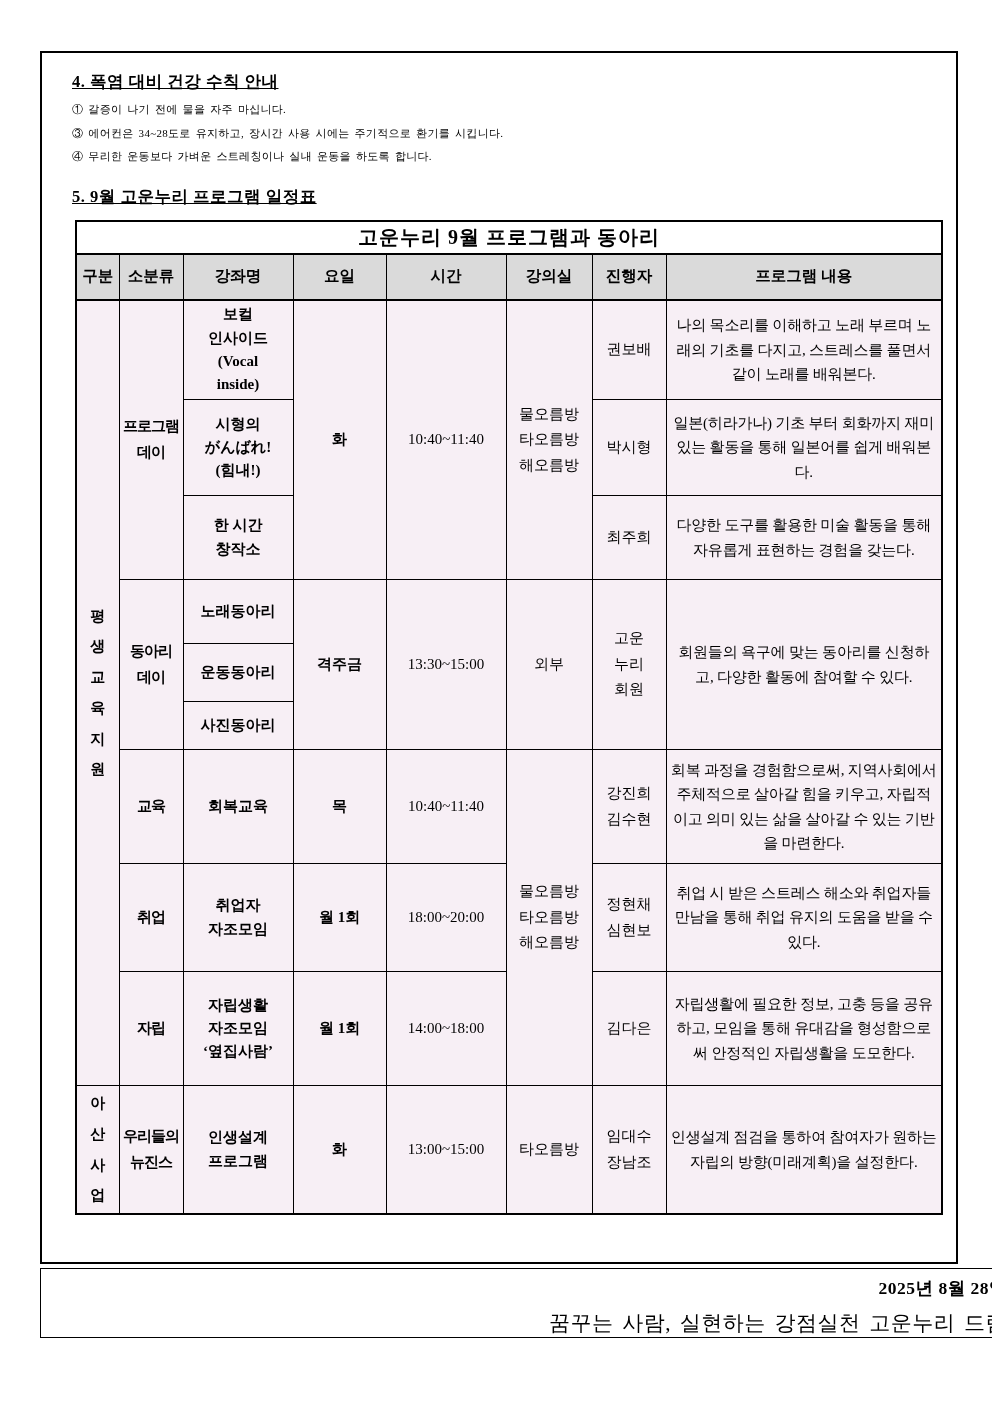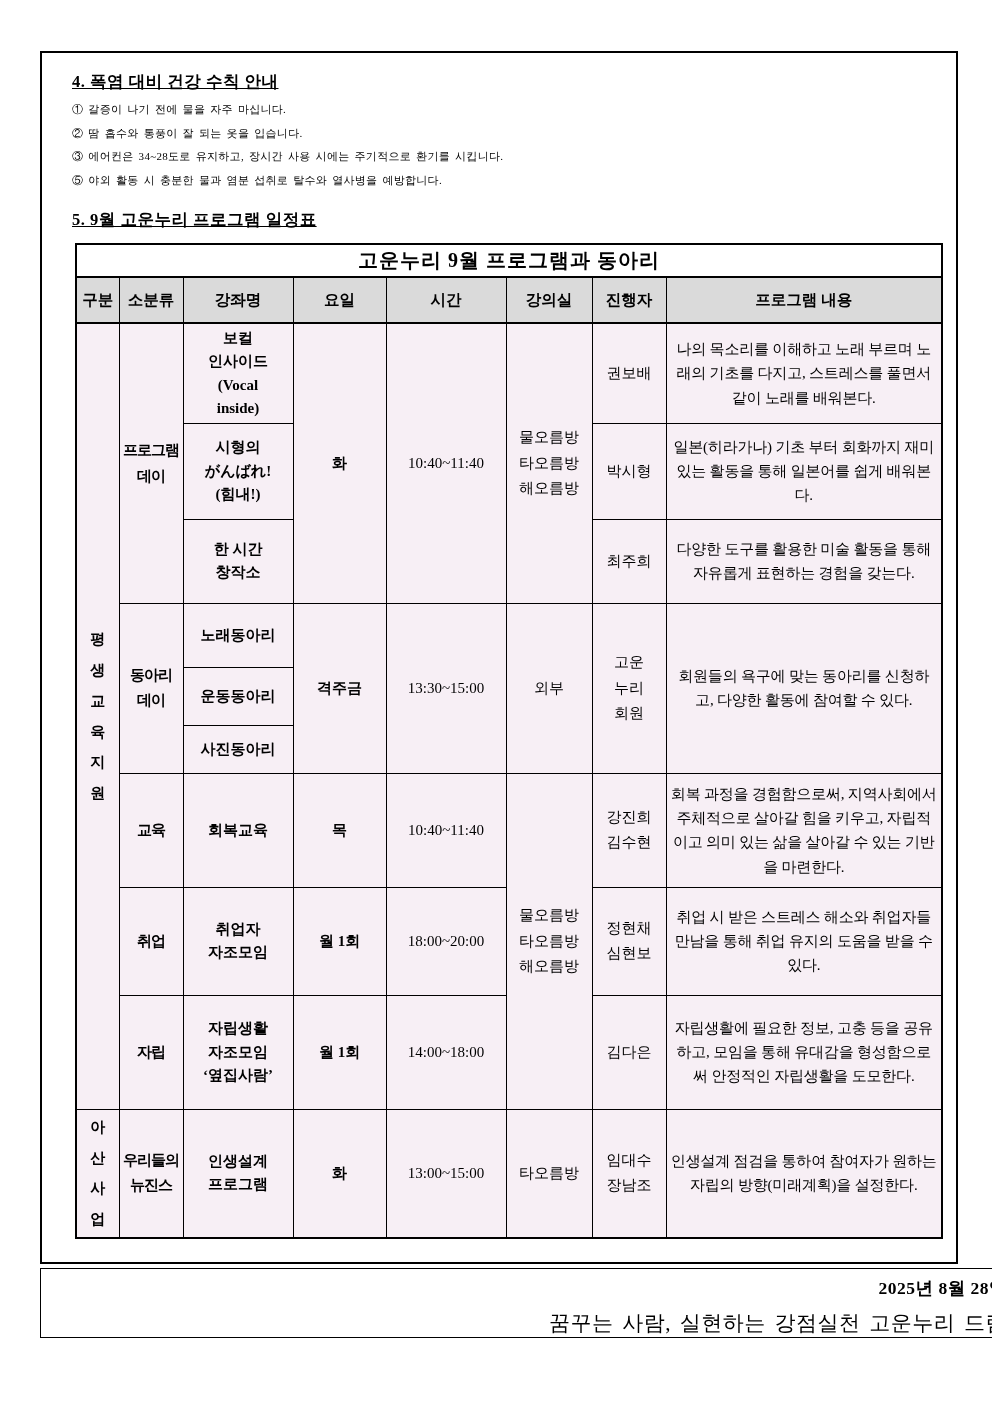--- a/index.html
+++ b/index.html
@@ -61,23 +61,22 @@
   .footer-closing { font-size:21px; letter-spacing:0.5px; word-spacing:3px; }
 </style>
 </head>
 <body>
 
 <div class="page">
   <div class="main-box">
     <div class="content">
       <div class="sec-title">4. 폭염 대비 건강 수칙 안내</div>
       <div class="guideline">① 갈증이 나기 전에 물을 자주 마십니다.</div>
-      <div class="guideline">② 땀 흡수와 통풍이 잘 되는 옷을 입습니다.</div>
       <div class="guideline">③ 에어컨은 34~28도로 유지하고, 장시간 사용 시에는 주기적으로 환기를 시킵니다.</div>
-      <div class="guideline">⑤ 야외 활동 시 충분한 물과 염분 섭취로 탈수와 열사병을 예방합니다.</div>
+      <div class="guideline">④ 무리한 운동보다 가벼운 스트레칭이나 실내 운동을 하도록 합니다.</div>
       <div class="sec-title sec5">5. 9월 고운누리 프로그램 일정표</div>
     </div>
 
     <table class="schedule">
       <colgroup>
         <col style="width:43px">
           <col style="width:64px">
           <col style="width:110px">
           <col style="width:93px">
         <col style="width:120px">

